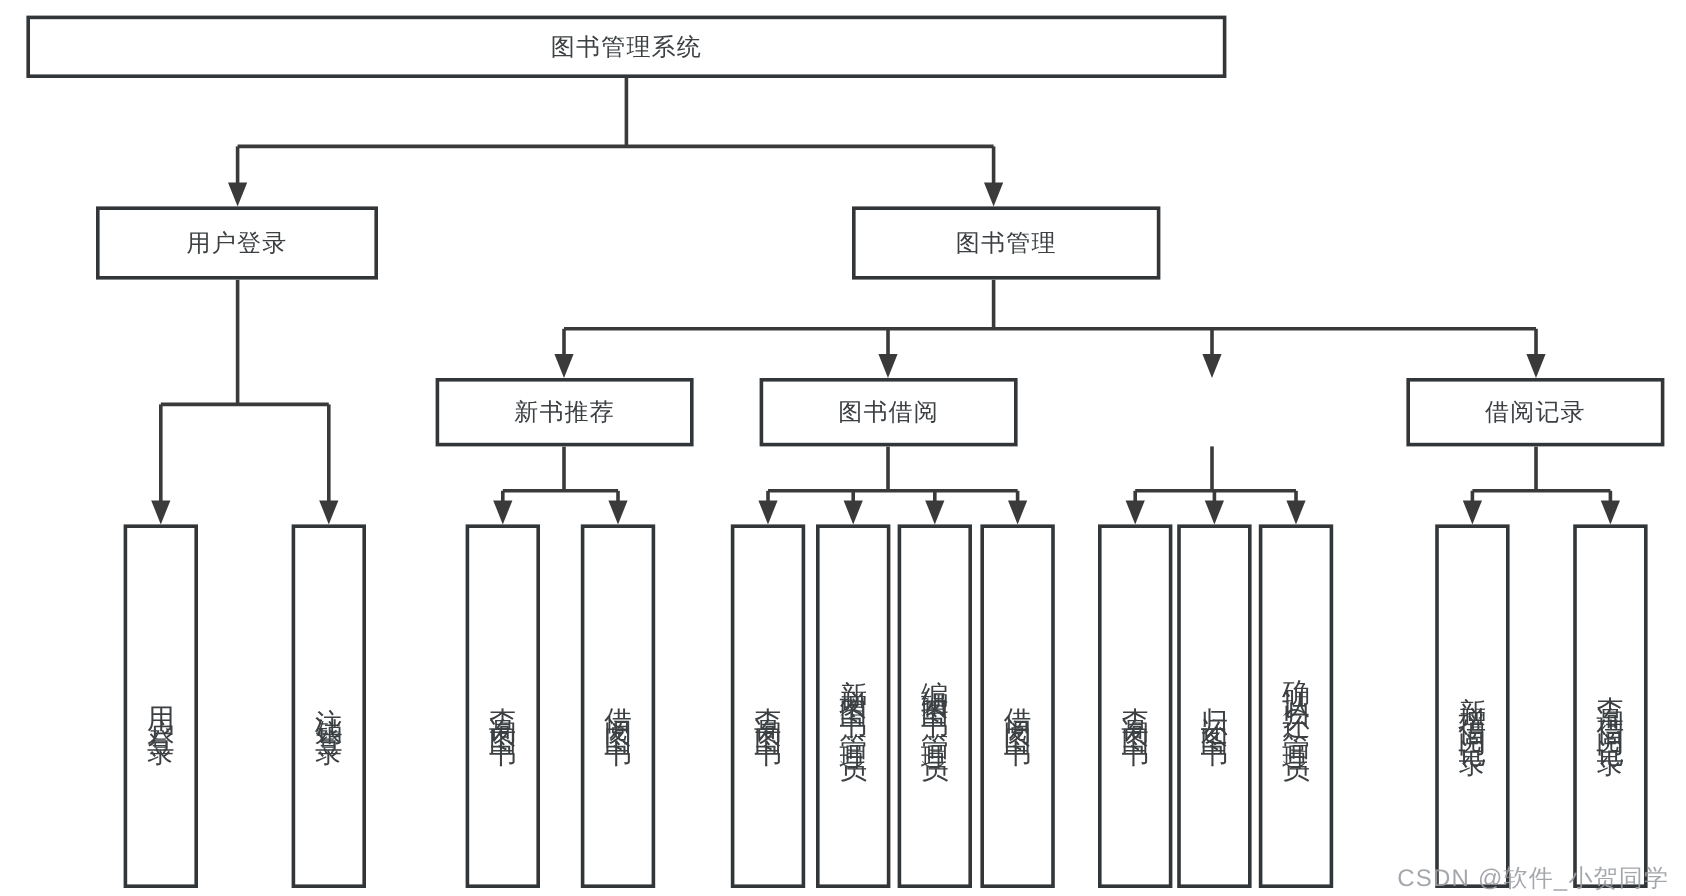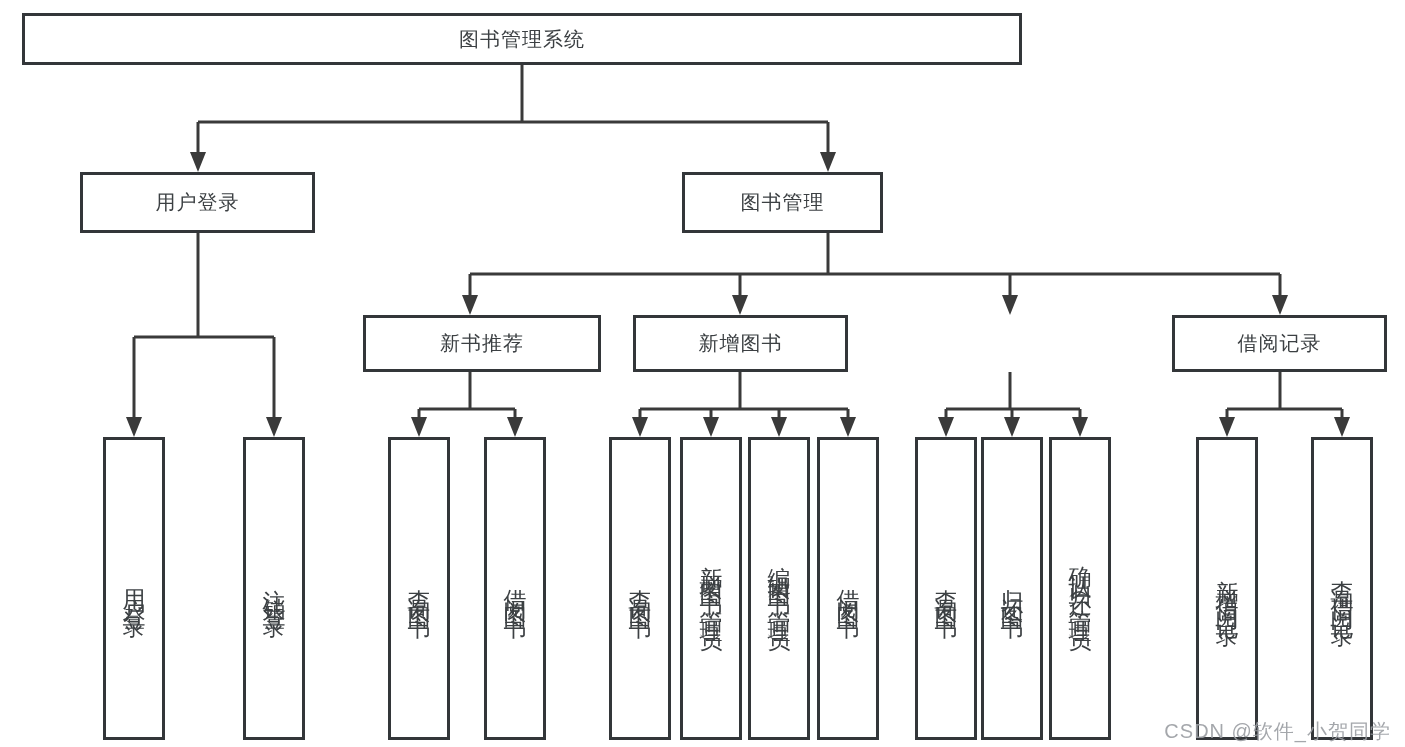--- a/index.html
+++ b/index.html
@@ -124,29 +124,29 @@
     </g>
   </svg>
 
   <div class="box h-box" style="left:22px; top:13px; width:1000px; height:52px;">
     <span>图书管理系统</span>
   </div>
 
   <div class="box h-box" style="left:80px; top:172px; width:235px; height:61px;">
     <span>用户登录</span>
   </div>
-  <div class="box h-box" style="left:682px; top:172px; width:201px; height:61px;text-align:right;">
+  <div class="box h-box" style="left:710px; top:172px; width:257px; height:61px;text-align:right;">
     <span>图书管理</span>
   </div>
 
-  <div class="box h-box" style="left:363px; top:315px; width:238px; height:57px;">
+  <div class="box h-box" style="left:363px; top:315px; width:215px; height:57px;">
     <span>新书推荐</span>
   </div>
   <div class="box h-box" style="left:633px; top:315px; width:215px; height:57px;">
-    <span>新增图书</span>
+    <span>图书借阅</span>
   </div>
   <div class="box h-box" style="left:1172px; top:315px; width:215px; height:57px;">
     <span>借阅记录</span>
   </div>
 
   <div class="box v-box" style="left:103px; top:437px; width:62px; height:303px;">
     <span>用户登录</span>
   </div>
   <div class="box v-box" style="left:243px; top:437px; width:62px; height:303px;">
     <span>注销登录</span>

